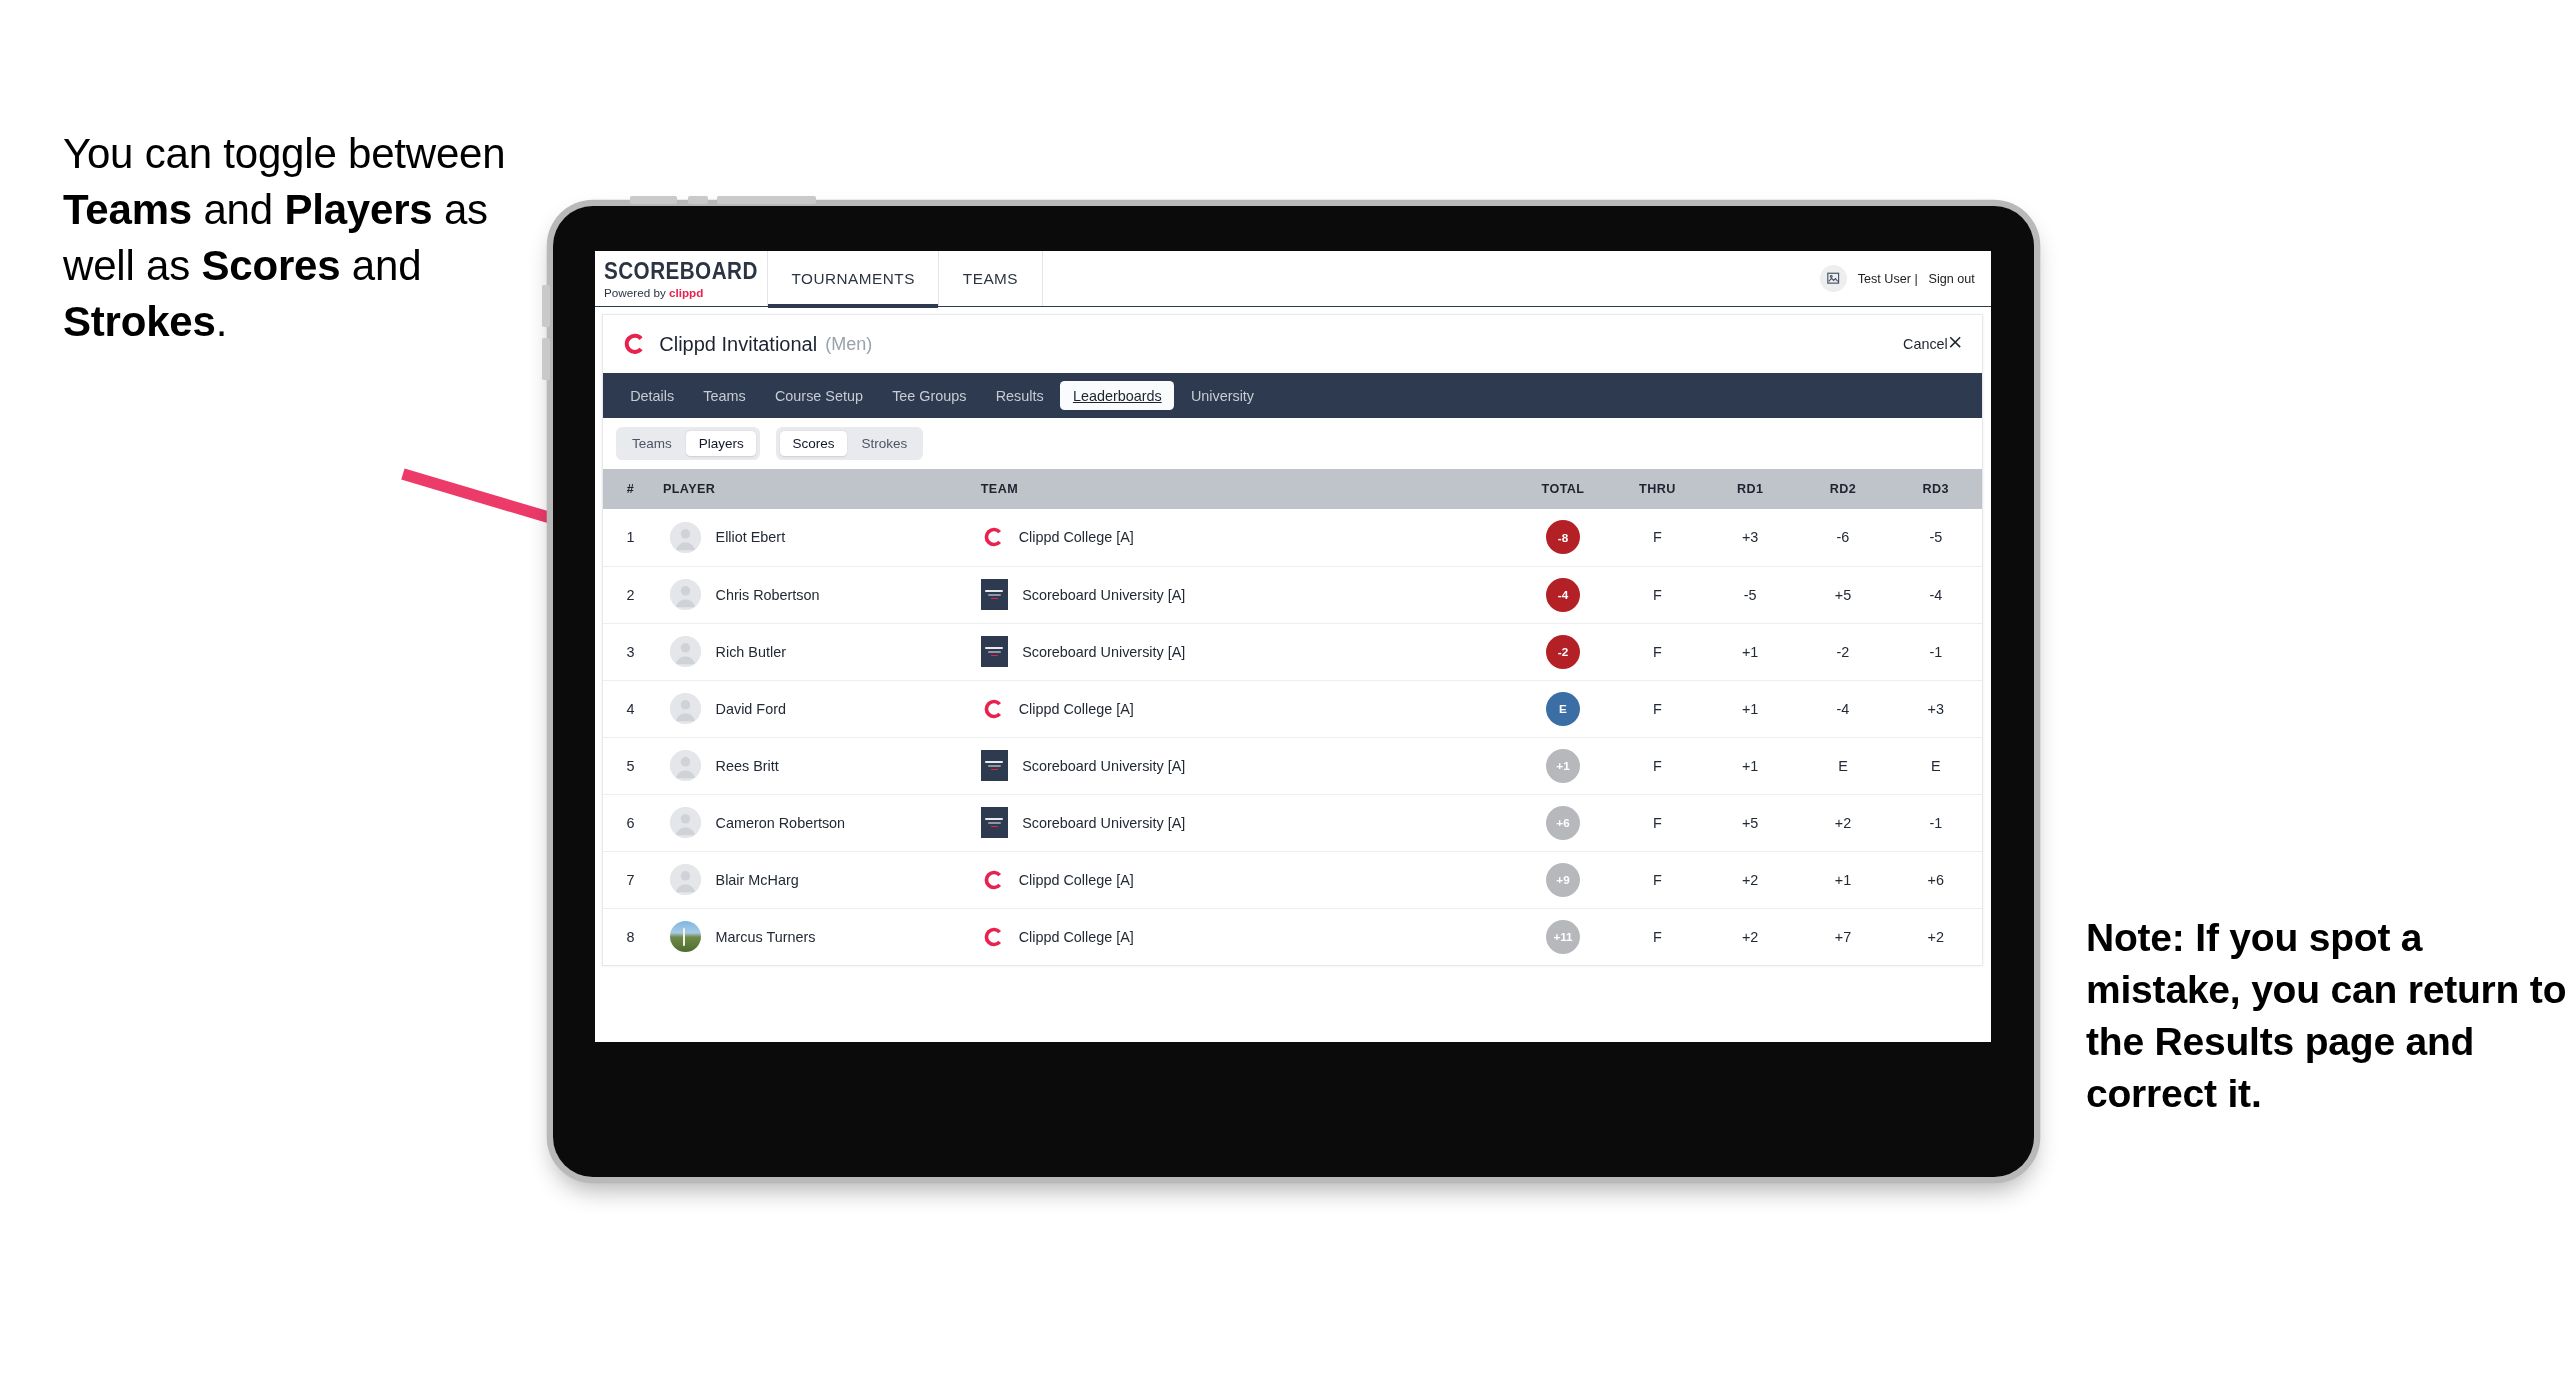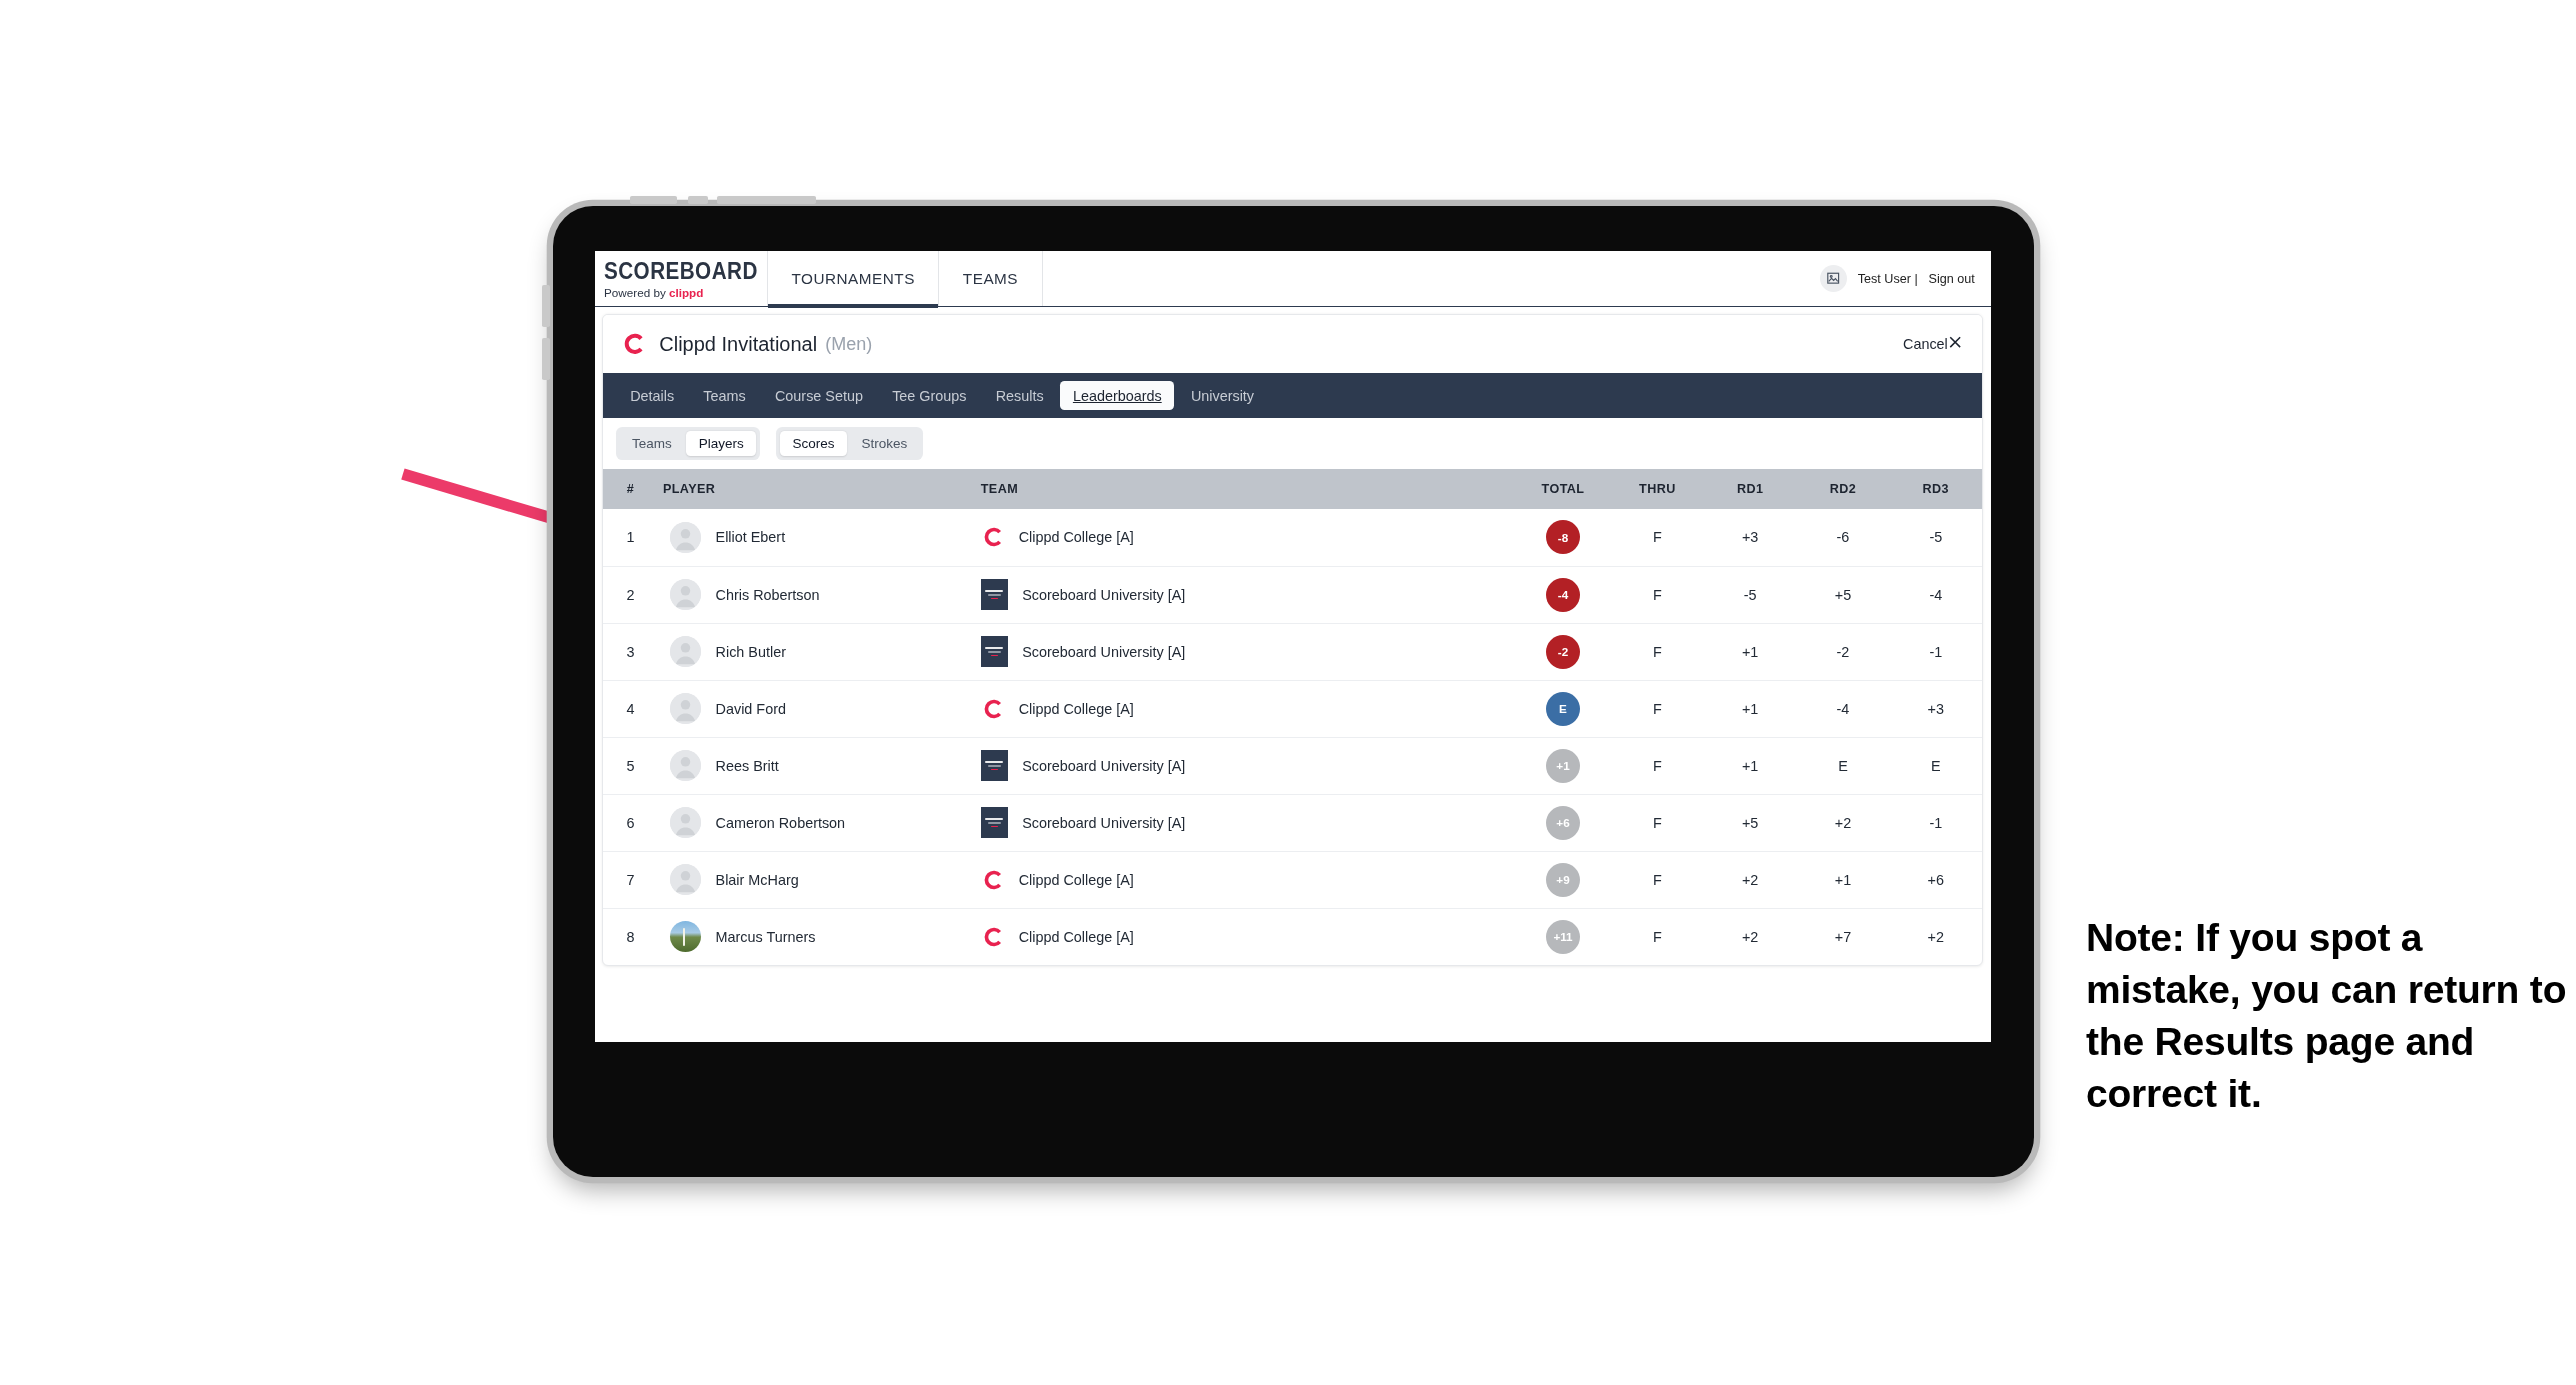--- a/index.html
+++ b/index.html
@@ -94,21 +94,21 @@
   #avatar-chip {
     width: 27px; height:27px; border-radius:50%; background:#edeef0;
     display:flex; align-items:center; justify-content:center;
   }
   #user-name { font-size:12.6px; color:#222; }
   #signout { font-size:12.6px; color:#222; }
 
   
   #card {
     position:absolute; left:7.2px; top:63px; width: 1381px;
-    background:#fff; border:0.9px solid #e6e8eb; border-radius:6px;
+    background:#fff; border:0.9px solid #e6e8eb; border-radius:0;
     box-shadow: 0 0.9px 2.7px rgba(0,0,0,.08);
     overflow:hidden;
   }
   #card-head {
     height: 58px; display:flex; align-items:center; padding: 0 20px;
     background:#fff;
   }
   #card-logo { width: 23.5px; margin-right: 12.6px; display:flex; align-items:center; }
   #card-title { font-size: 20px; color:#1d2430; }
   #card-gender { font-size: 18px; color:#9aa2ad; margin-left: 8.1px; }
@@ -185,20 +185,21 @@
   }
   .badge.red  { background:#b32025; }
   .badge.blue { background:#3b6ea5; }
   .badge.grey { background:#b6b8bb; }
 </style>
 </head>
 <body>
 
 <div id="stage">
 
+  <div class="annot" id="annot-left">You can toggle between <b>Teams</b> and <b>Players</b> as well as <b>Scores</b> and <b>Strokes</b>.</div>
 
   <svg id="arrow" viewBox="0 0 300 140">
     <g>
       <line x1="6" y1="30" x2="228" y2="96" stroke="#ec3a69" stroke-width="13" stroke-linecap="butt"></line>
       <polygon points="300,95 214,48 222,130" fill="#ec3a69"></polygon>
     </g>
   </svg>
 
   <div class="annot" id="annot-right">Note: If you spot a mistake, you can return to the Results page and correct it.</div>
 

